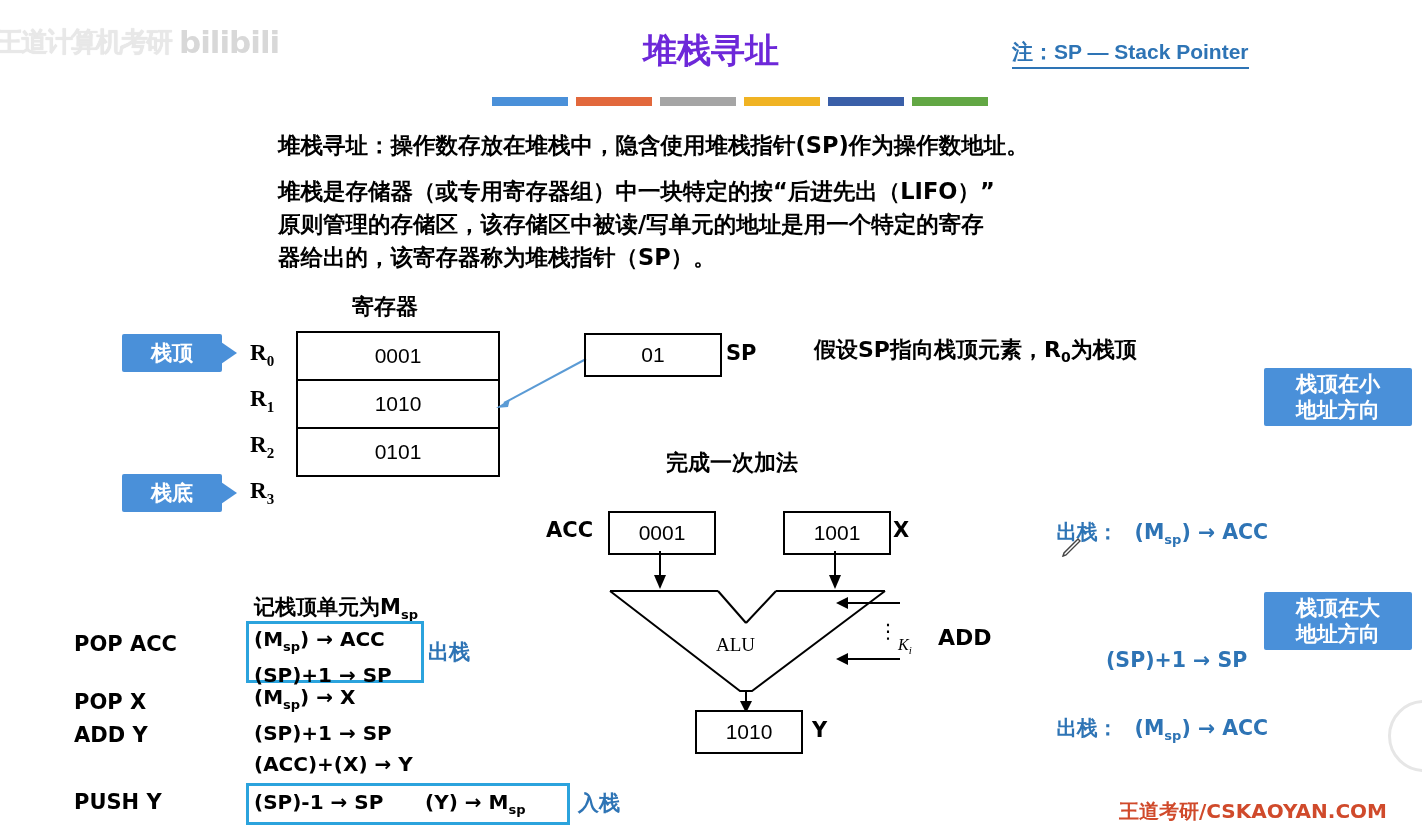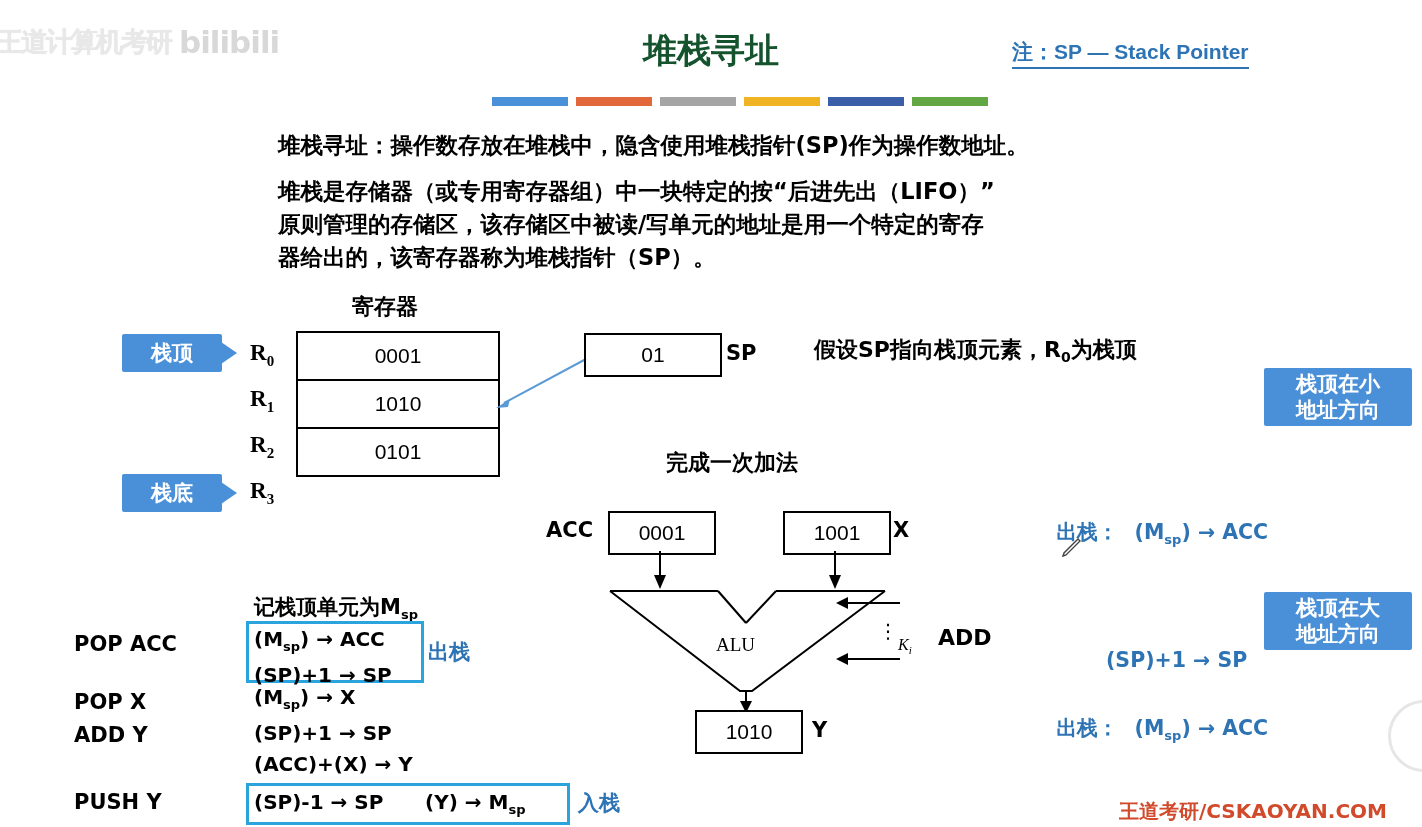--- a/index.html
+++ b/index.html
@@ -39,21 +39,21 @@
     letter-spacing: -1px;
     font-family: "DejaVu Sans", sans-serif;
   }
 
   
   #title {
     left: 0; top: 28px; width: 1422px;
     text-align: center;
     font-size: 34px;
     font-weight: bold;
-    color: #14532d;
+    color: #6d28d9;
     font-family: "DejaVu Sans", sans-serif;
   }
   #note {
     left: 1012px; top: 38px;
     font-size: 21px;
     color: #2e74b5;
     font-weight: bold;
     border-bottom: 2px solid #2e74b5;
     padding-bottom: 1px;
   }

